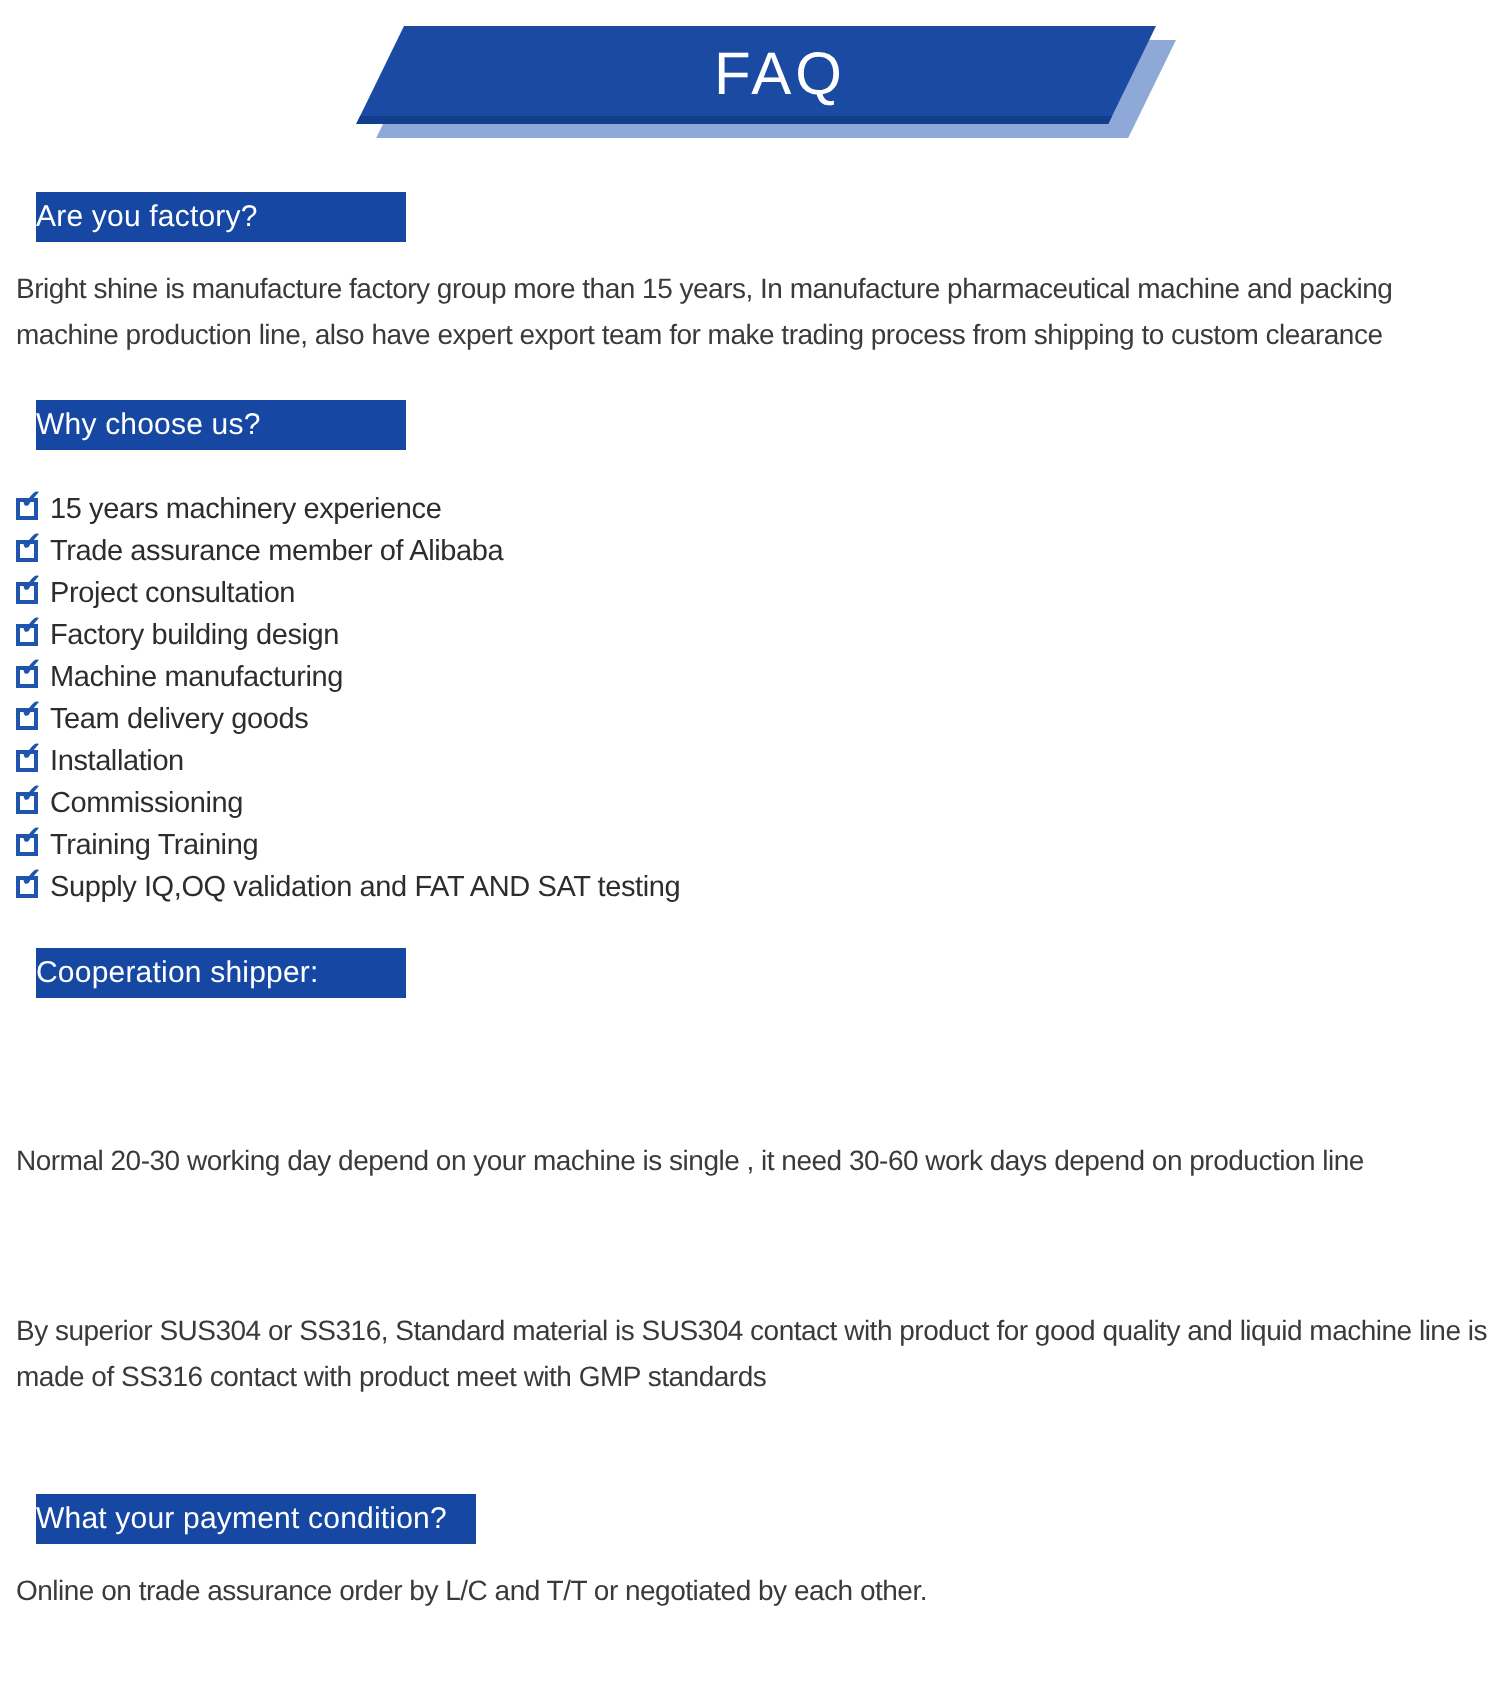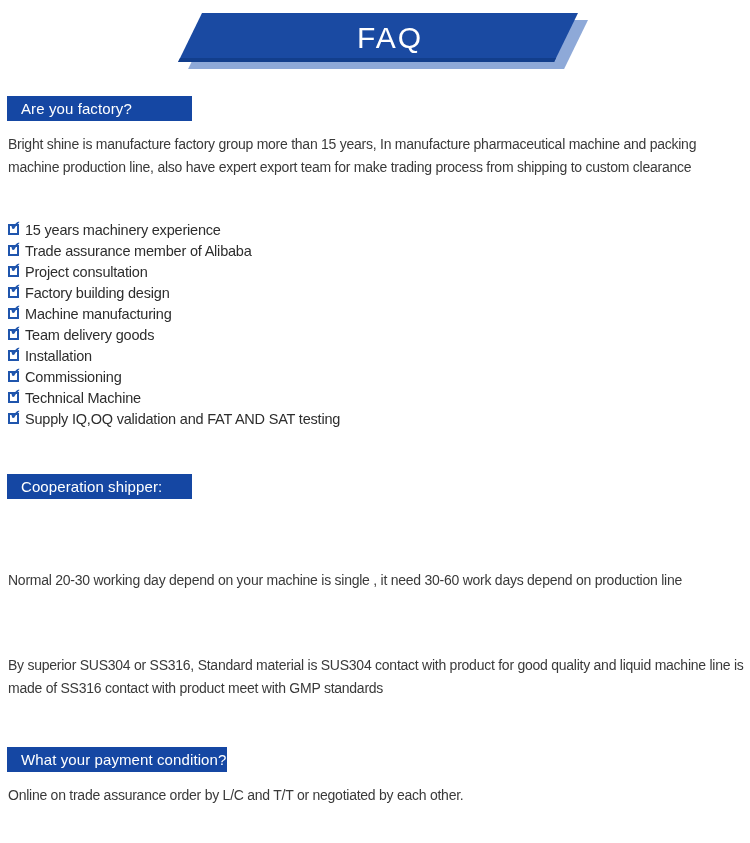--- a/index.html
+++ b/index.html
@@ -22,21 +22,21 @@
   .banner-face{position:absolute;left:202px;top:13px;width:376px;height:49px;
     background:var(--primary);border-bottom:4px solid var(--banner-edge);
     transform:skewX(-26deg);transform-origin:0 0}
   .banner-title{position:absolute;left:202px;top:13px;width:376px;height:49px;
     display:flex;align-items:center;justify-content:center;
     color:#ffffff;font-size:30px;letter-spacing:2px}
 
   
   .sec{position:absolute;left:0;width:750px}
   .sec0{top:96px}.sec1{top:200px}.sec2{top:474px}.sec3{top:557px}.sec4{top:642px}.sec5{top:747px}
-  .bar{height:25px;line-height:25px;margin-left:7px;padding-left:14px;
+  .bar{height:25px;line-height:25px;margin-left:18px;
     background:var(--bar);color:#ffffff;font-size:15px;letter-spacing:0.1px}
   .bar.narrow{width:185px}
   .bar.wide{width:220px}
   .para{margin:12px 0 0 8px;width:737px;
     font-size:14px;line-height:23px;letter-spacing:-0.25px;color:var(--text)}
 
   
   .checklist{margin:19px 0 0 8px;list-style:none}
   .check-item{display:flex;align-items:center;height:21px;
     font-size:14.5px;letter-spacing:-0.2px;color:#2d2d2d}
@@ -56,20 +56,21 @@
     <div class="banner-face"></div>
     <div class="banner-title">FAQ</div>
   </div>
 
   <section class="sec sec0">
     <div class="bar narrow">Are you factory?</div>
     <p class="para">Bright shine is manufacture factory group more than 15 years, In manufacture pharmaceutical machine and packing machine production line, also have expert export team for make trading process from shipping to custom clearance</p>
   </section>
 
   <section class="sec sec1">
+    <div class="bar narrow">Why choose us?</div>
     <ul class="checklist">
   <li class="check-item">
     <span class="checkbox">
             <span class="tick">✔</span>
           </span>
     <span>15 years machinery experience</span>
   </li>
 
   <li class="check-item">
     <span class="checkbox">
@@ -117,21 +118,21 @@
     <span class="checkbox">
             <span class="tick">✔</span>
           </span>
     <span>Commissioning</span>
   </li>
 
   <li class="check-item">
     <span class="checkbox">
             <span class="tick">✔</span>
           </span>
-    <span>Technical Machine</span>
+    <span>Training Training</span>
   </li>
 
   <li class="check-item">
     <span class="checkbox">
             <span class="tick">✔</span>
           </span>
     <span>Supply IQ,OQ validation and FAT AND SAT testing</span>
   </li>
 </ul>
   </section>

